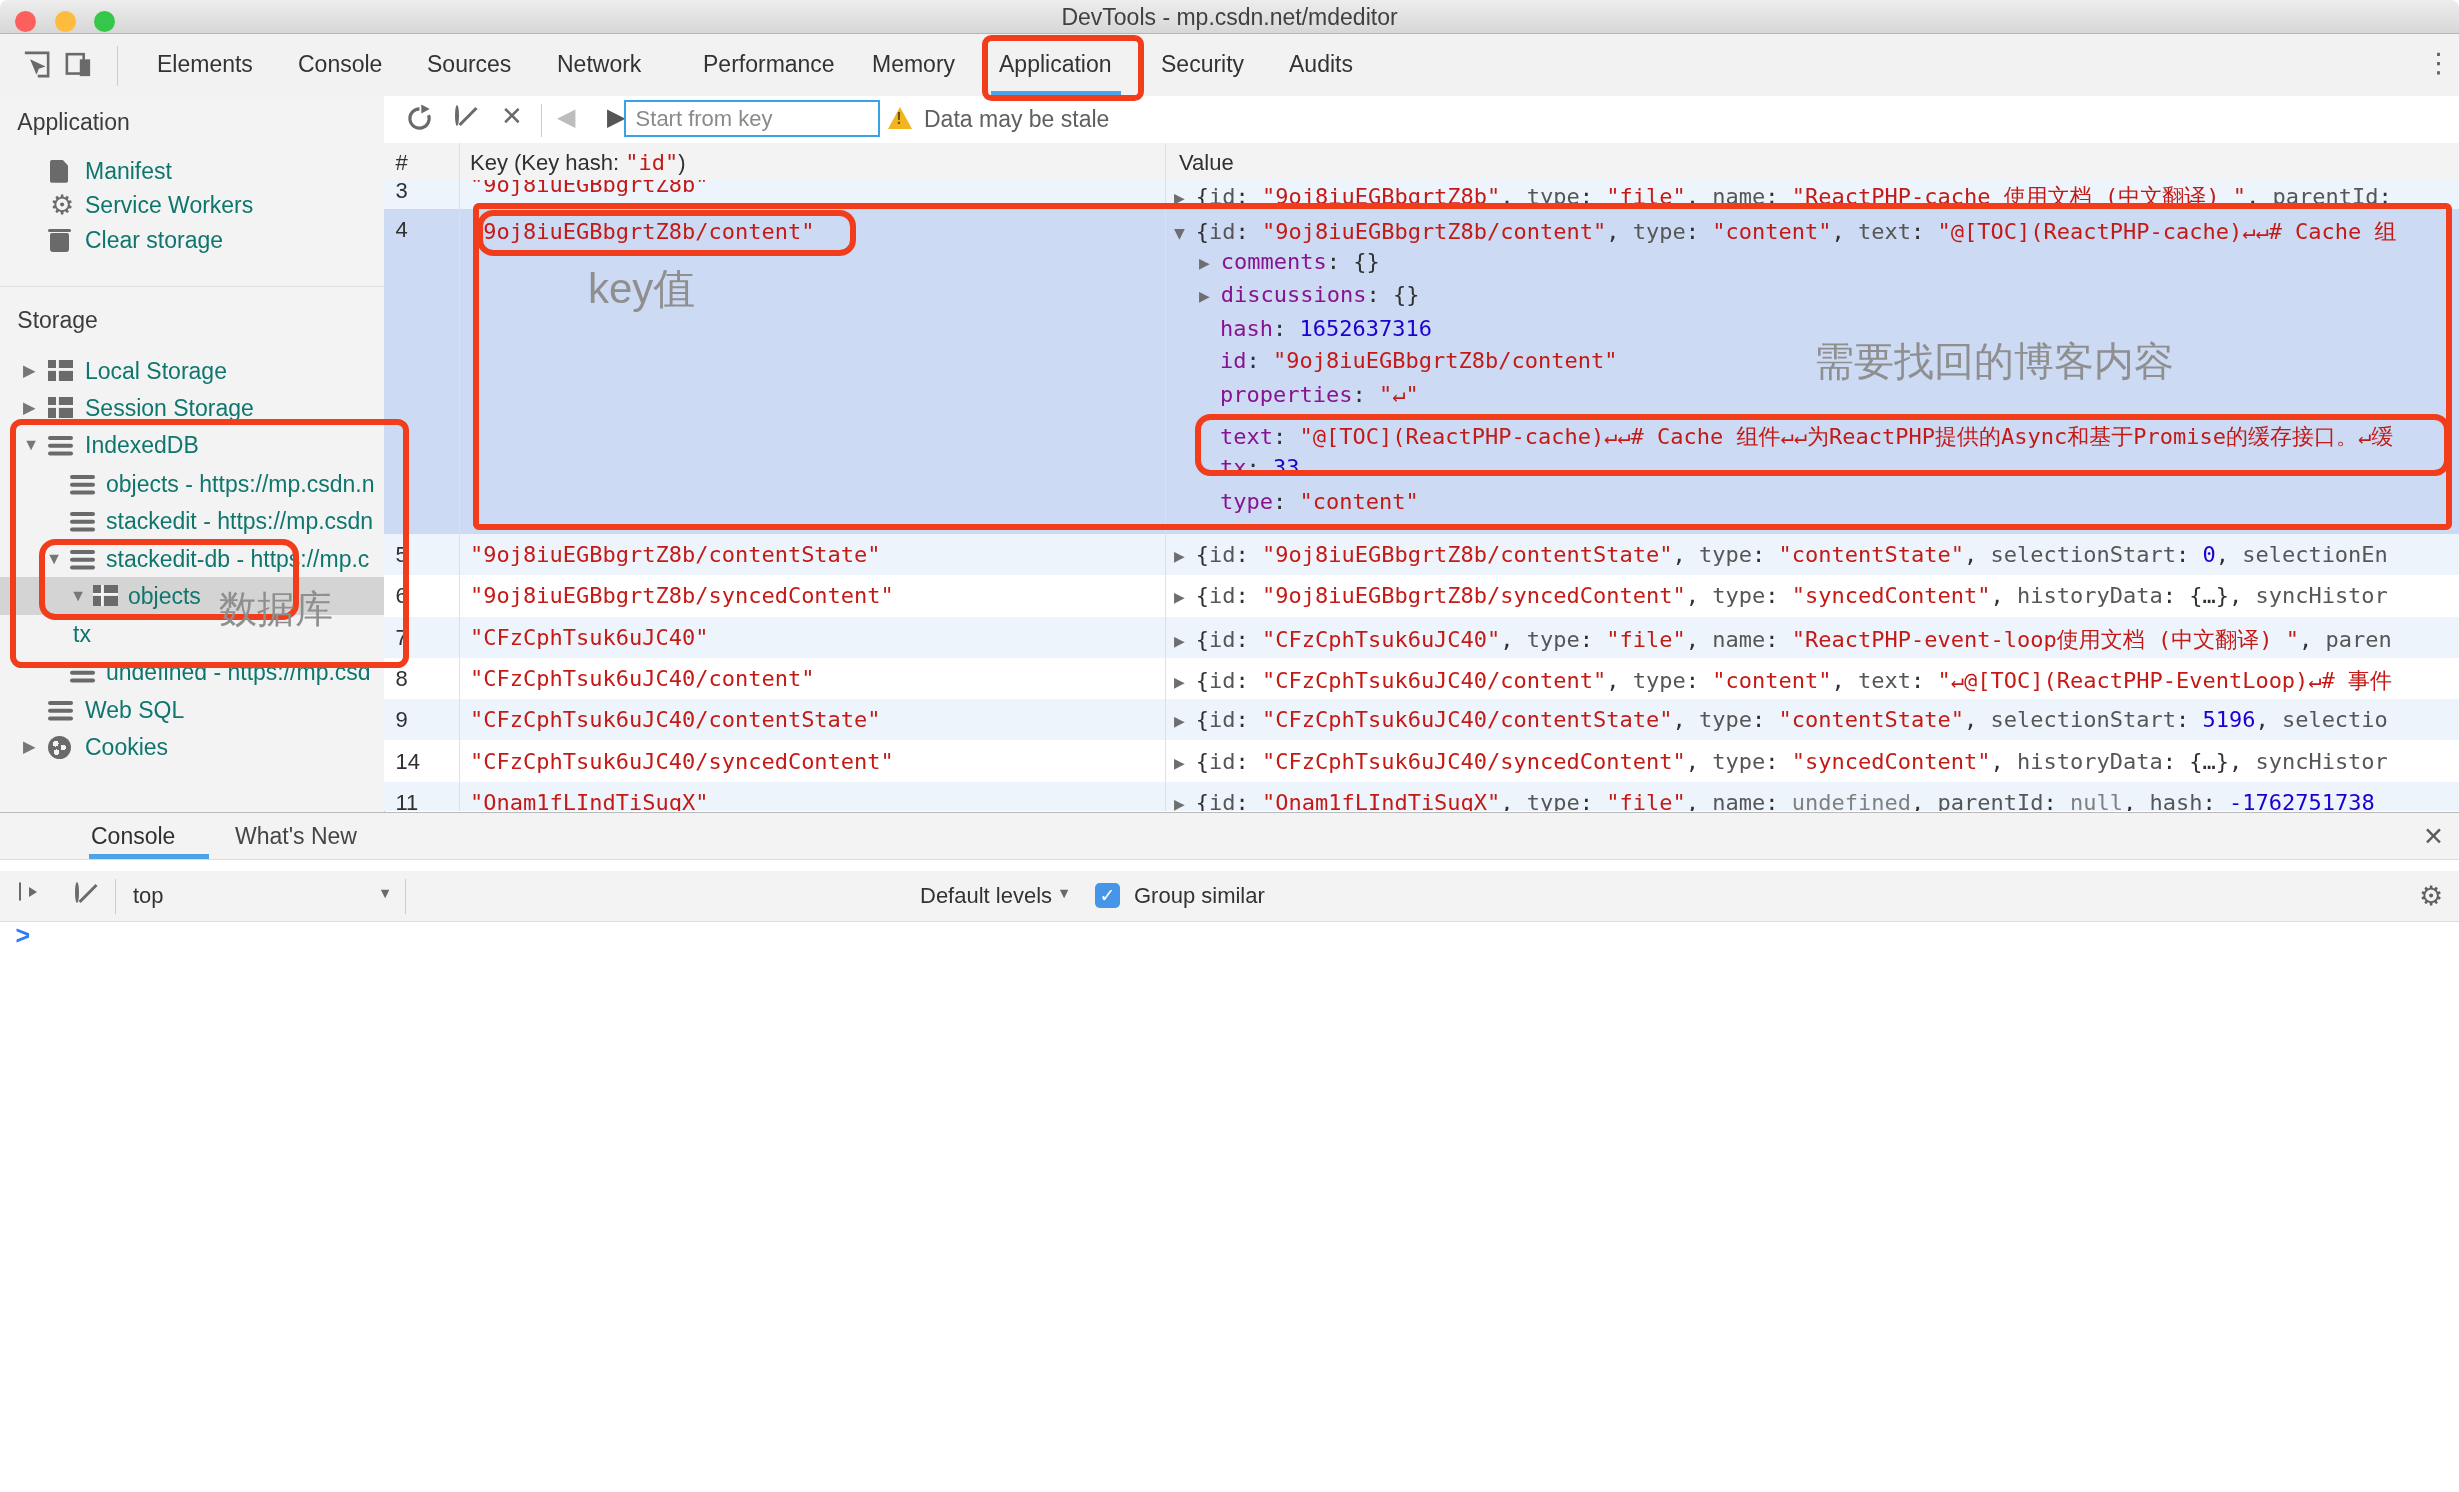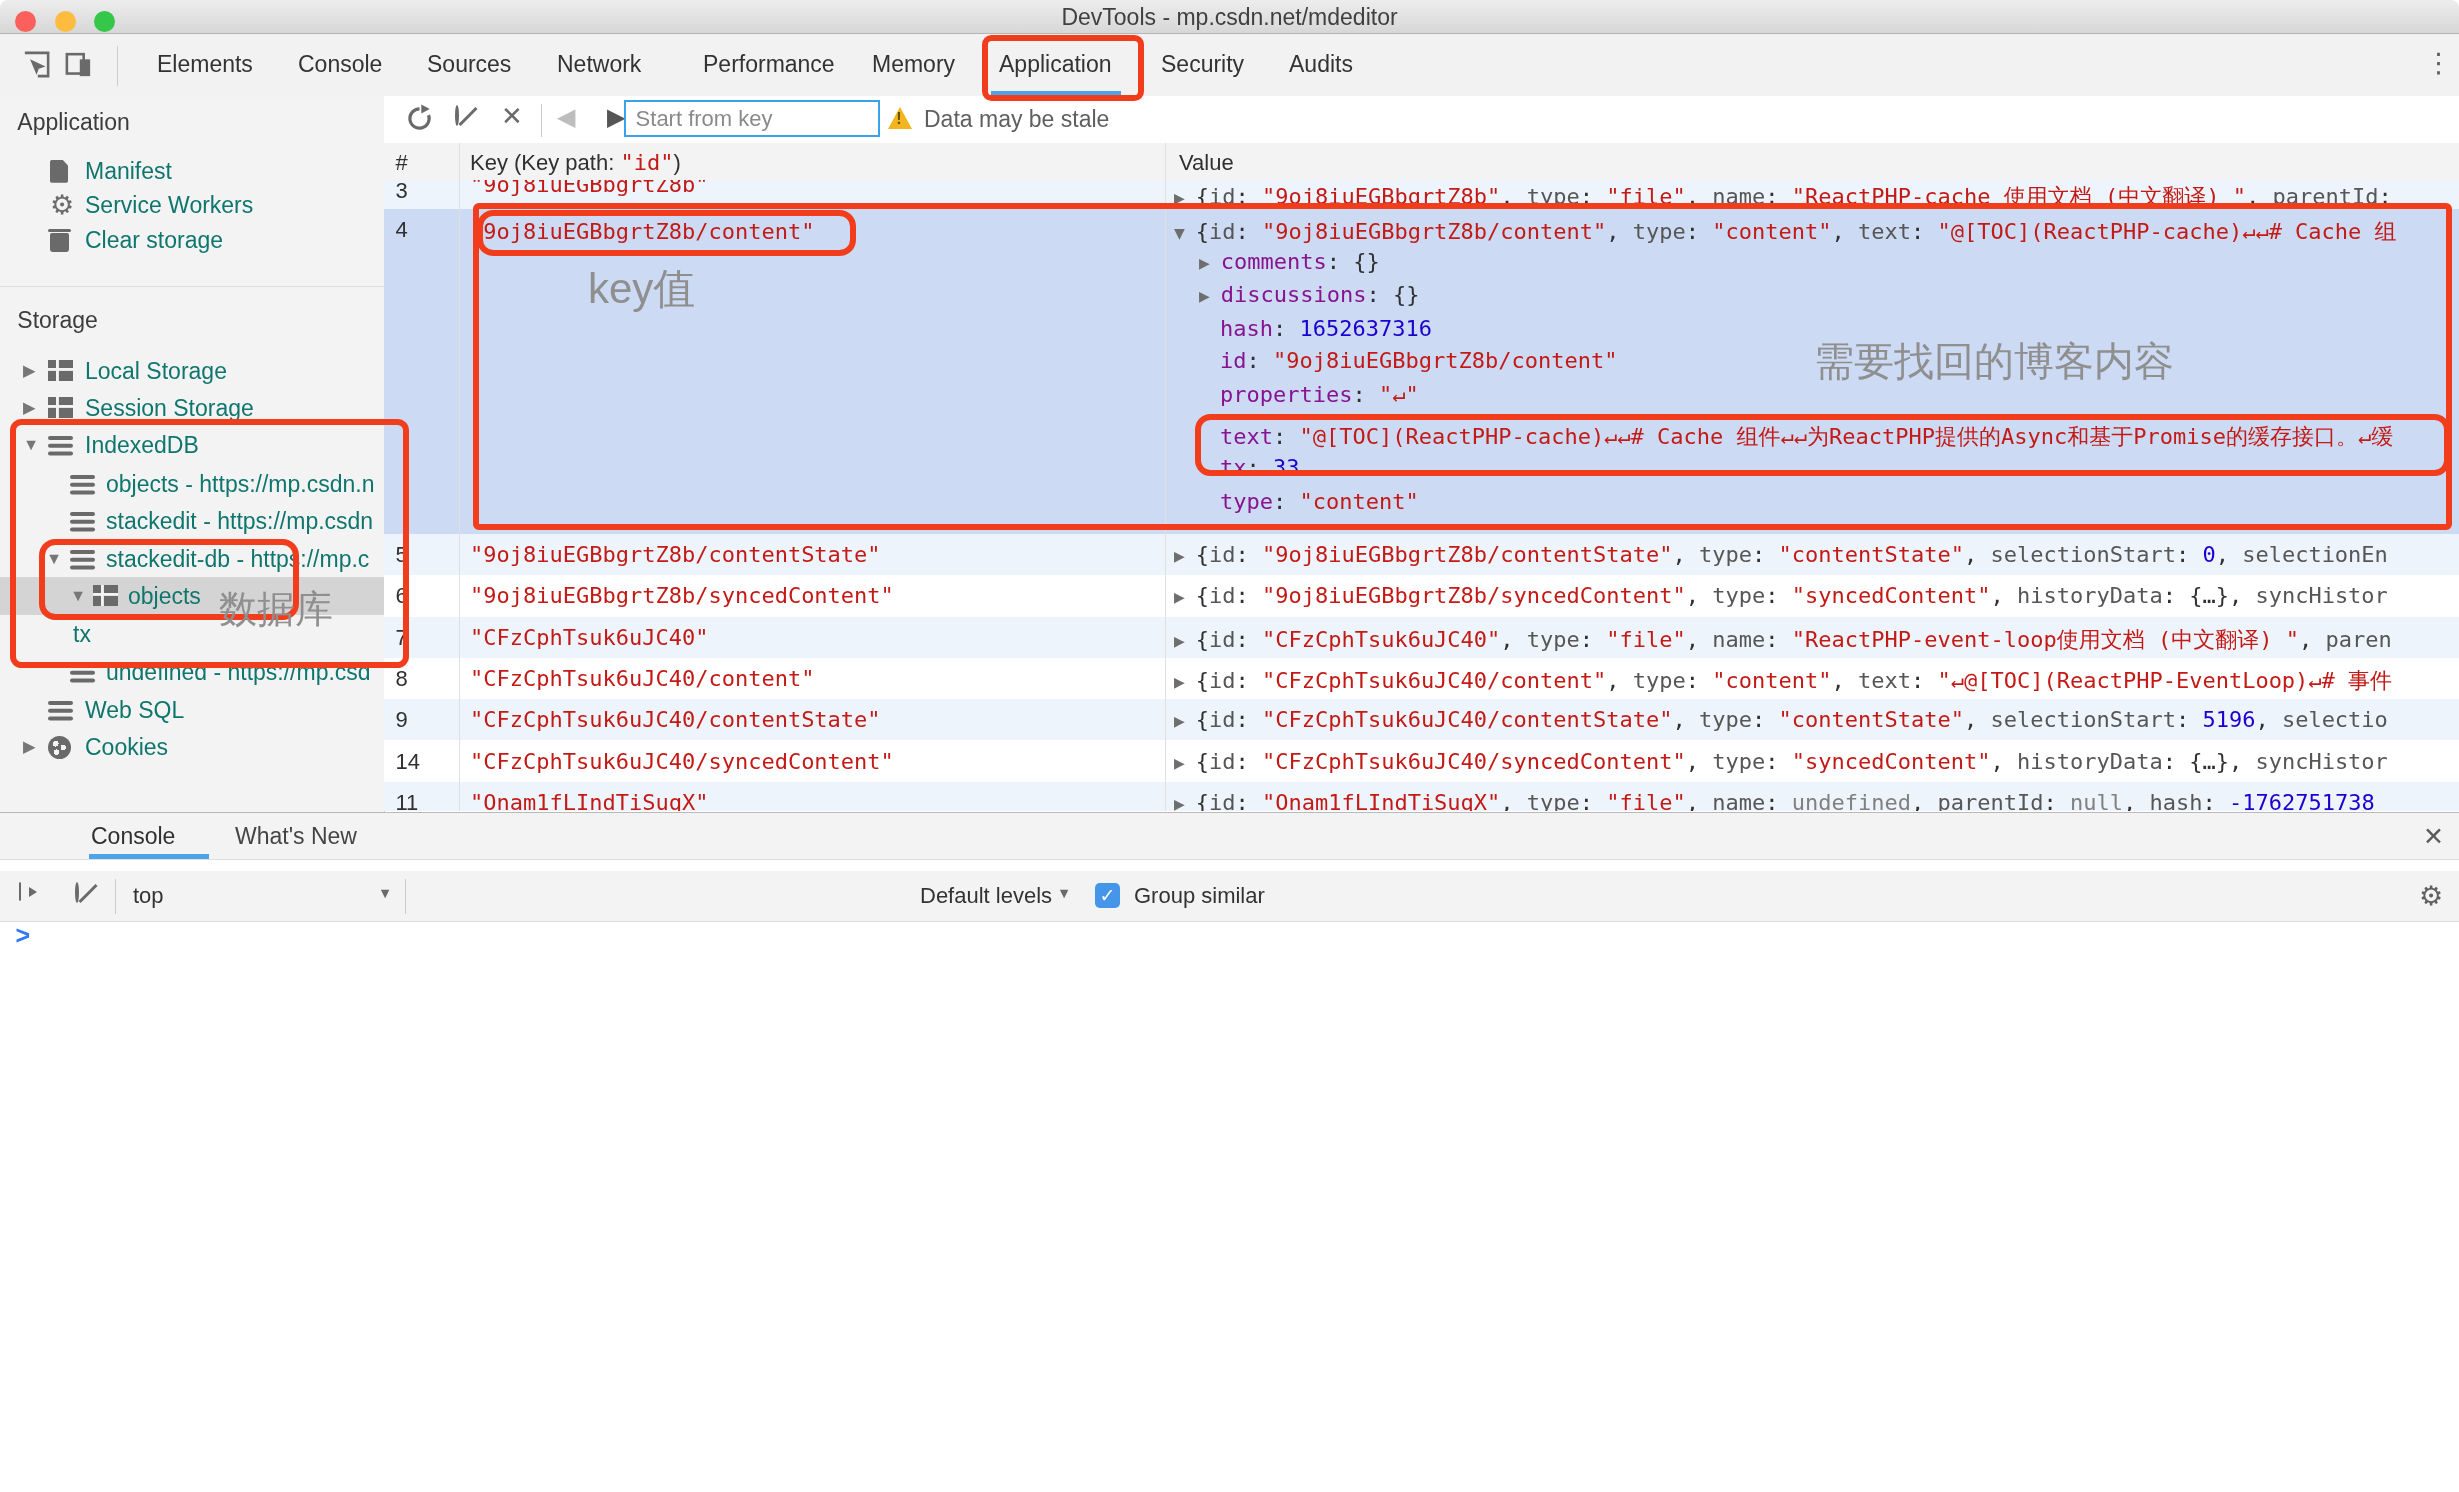--- a/index.html
+++ b/index.html
@@ -225,21 +225,21 @@
     <span class="tbtn" style="left:173px;top:6.7px;font-size:24px;color:#bdbdbd;">◀</span>
     <span class="tbtn" style="left:223px;top:6.7px;font-size:24px;color:#555;">▶</span>
     <div id="key-input">Start from key</div>
     <span class="warn-tri" style="left:504px;top:10.6px;"></span>
     <span class="abs" style="left:540px;top:9.6px;font-size:23px;color:#5f5f5f;">Data may be stale</span>
   </div>
 
   <div id="grid" class="abs">
     <div id="grid-header">
       <span class="gh" style="left:11.5px;">#</span>
-      <span class="gh" style="left:86px;"><span>Key (Key path: </span><span class="code" style="color:#c41a16;">"id"</span><span>)</span></span>
+      <span class="gh" style="left:86px;"><span>Key (Key hash: </span><span class="code" style="color:#c41a16;">"id"</span><span>)</span></span>
       <span class="gh" style="left:795px;">Value</span>
     </div>
     <div id="grid-rows">
         <div class="grid-row bg-odd" style="top: 37px; height: 29px;">
           <span class="rownum" style="top: -1.9px;">3</span>
           <span class="code kcell" style="top: -7.7px;">"9oj8iuEGBbgrtZ8b"</span>
           <div class="code vline" style="left: 790px; top: 1.9px;"><span class="seg-a">▶ </span><span class="seg-p">{</span><span class="seg-n">id</span><span class="seg-p">: </span><span class="seg-s">"9oj8iuEGBbgrtZ8b"</span><span class="seg-p">, </span><span class="seg-n">type</span><span class="seg-p">: </span><span class="seg-s">"file"</span><span class="seg-p">, </span><span class="seg-n">name</span><span class="seg-p">: </span><span class="seg-s">"ReactPHP-cache 使用文档 (中文翻译) "</span><span class="seg-p">, </span><span class="seg-n">parentId</span><span class="seg-p">:</span></div>
         </div>
         <div class="grid-row bg-sel" style="top: 66px; height: 325px;">
           <span class="rownum" style="top: 7.7px;">4</span>

